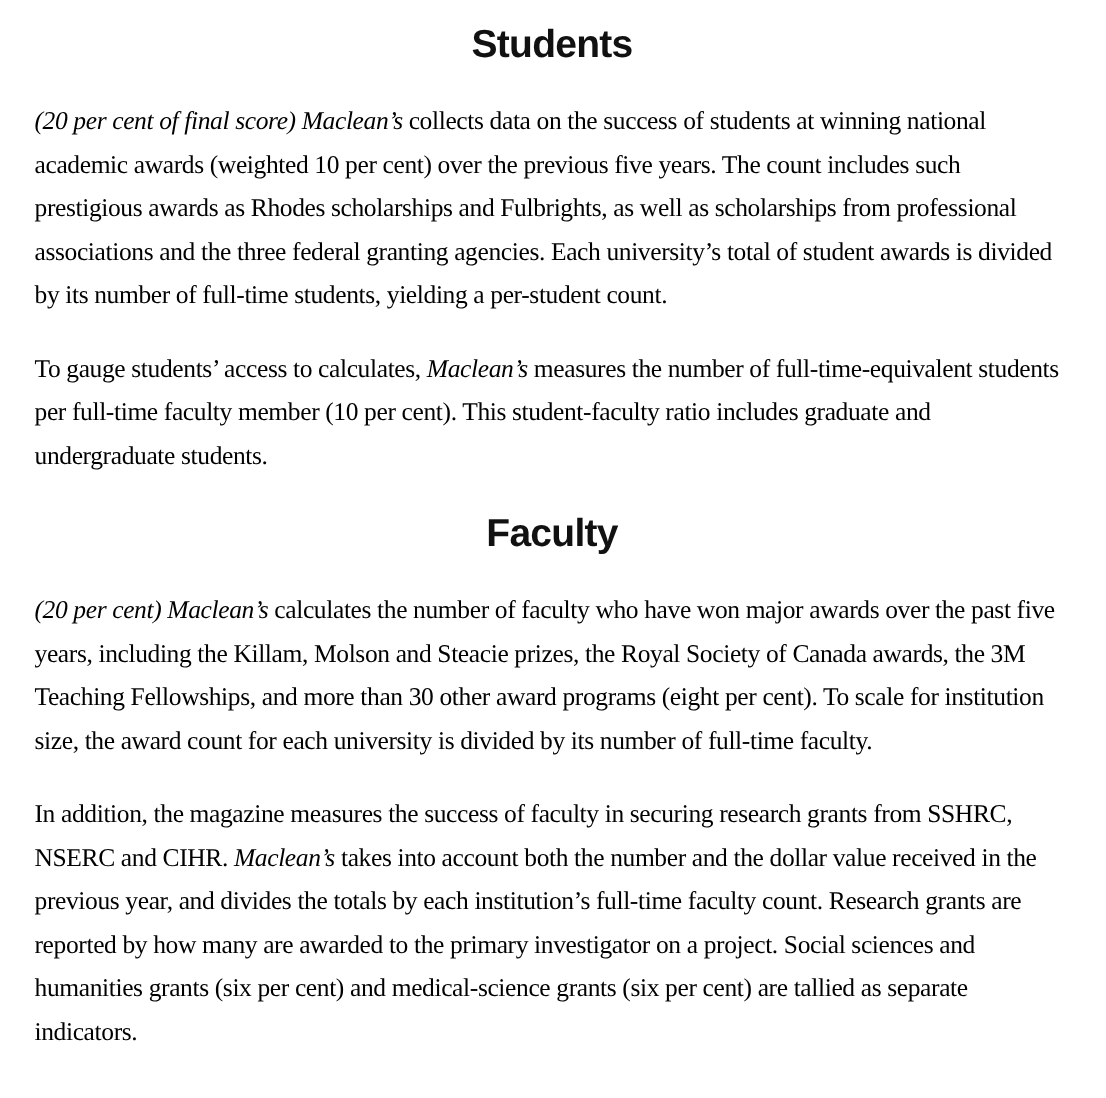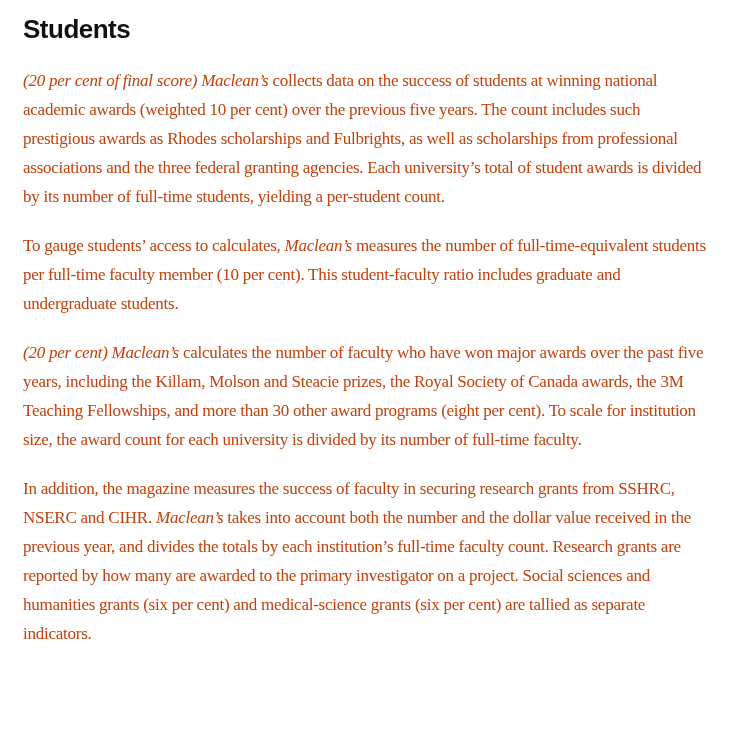--- a/index.html
+++ b/index.html
@@ -17,43 +17,45 @@
     box-sizing: border-box;
   }
   h1.section-heading {
     font-family: "Liberation Sans", sans-serif;
     font-weight: 700;
     font-size: 26px;
     line-height: 34px;
     letter-spacing: -0.5px;
     color: #111111;
     margin: 0 0 20px 0;
+    text-align: center;
   }
   p.body-paragraph {
     font-family: "Liberation Serif", "DejaVu Serif", serif;
     font-size: 17px;
     line-height: 29px;
     letter-spacing: -0.25px;
-    color: #c2410c;
+    color: #000000;
     margin: 0 0 20px 0;
     max-width: 692px;
   }
   p.body-paragraph em {
     font-style: italic;
   }
 </style>
 </head>
 <body>
 
 <main class="article">
 
   <section>
     <h1 class="section-heading">Students</h1>
     <p class="body-paragraph"><em>(20 per cent of final score) </em><em>Maclean’s</em><span> collects data on the success of students at winning national academic awards (weighted 10 per cent) over the previous five years. The count includes such prestigious awards as Rhodes scholarships and Fulbrights, as well as scholarships from professional associations and the three federal granting agencies. Each university’s total of student awards is divided by its number of full-time students, yielding a per-student count.</span></p>
     <p class="body-paragraph"><span>To gauge students’ access to calculates, </span><em>Maclean’s</em><span> measures the number of full-time-equivalent students per full-time faculty member (10 per cent). This student-faculty ratio includes graduate and undergraduate students.</span></p>
   </section>
 
   <section>
+    <h1 class="section-heading">Faculty</h1>
     <p class="body-paragraph"><em>(20 per cent) </em><em>Maclean’s</em><span> calculates the number of faculty who have won major awards over the past five years, including the Killam, Molson and Steacie prizes, the Royal Society of Canada awards, the 3M Teaching Fellowships, and more than 30 other award programs (eight per cent). To scale for institution size, the award count for each university is divided by its number of full-time faculty.</span></p>
     <p class="body-paragraph"><span>In addition, the magazine measures the success of faculty in securing research grants from SSHRC, NSERC and CIHR. </span><em>Maclean’s</em><span> takes into account both the number and the dollar value received in the previous year, and divides the totals by each institution’s full-time faculty count. Research grants are reported by how many are awarded to the primary investigator on a project. Social sciences and humanities grants (six per cent) and medical-science grants (six per cent) are tallied as separate indicators.</span></p>
   </section>
 
 </main>
 
 </body></html>

